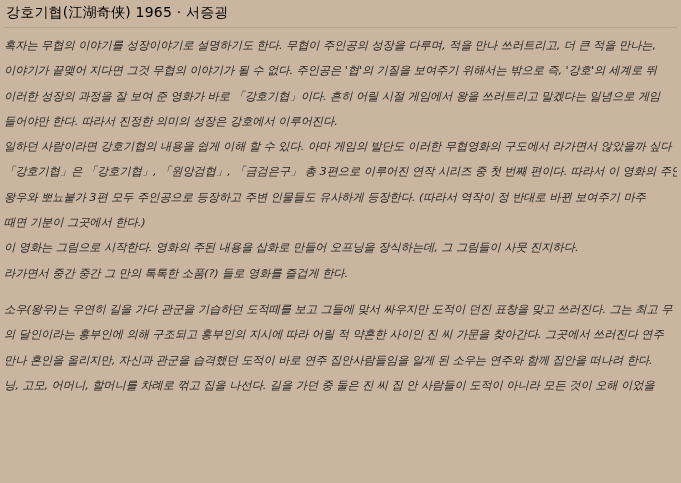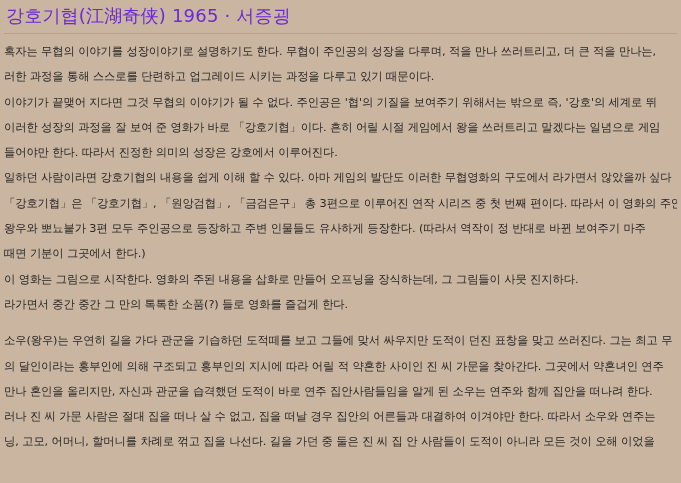--- a/index.html
+++ b/index.html
@@ -15,70 +15,69 @@
     overflow: hidden;
   }
   .page {
     position: relative;
     width: 681px;
     height: 483px;
     box-sizing: border-box;
     padding: 0 4px;
   }
   .title {
-    font-size: 18px;
-    color: #6d28d9;
+    font-size: 14px;
+    color: #000000;
     letter-spacing: 0.2px;
     padding: 4px 0 0 2px;
     white-space: nowrap;
   }
   .divider {
     height: 1px;
     background: #b7a28c;
     margin: 5px 0 9px 0;
   }
   .body-text {
     font-size: 11.3px;
     line-height: 1.62;
     color: #262626;
     letter-spacing: -0.1px;
   }
   .para {
     margin: 0 0 7px 0;
     white-space: nowrap;
     overflow: hidden;
+    font-style: italic;
   }
   .gap-lg {
     height: 11px;
   }
 </style>
 </head>
 <body>
 
 <div class="page">
 
   <div class="title">강호기협(江湖奇侠) 1965 · 서증굉</div>
   <div class="divider"></div>
 
   <div class="body-text">
     <p class="para">혹자는 무협의 이야기를 성장이야기로 설명하기도 한다. 무협이 주인공의 성장을 다루며, 적을 만나 쓰러트리고, 더 큰 적을 만나는,</p>
-    <p class="para">러한 과정을 통해 스스로를 단련하고 업그레이드 시키는 과정을 다루고 있기 때문이다.</p>
     <p class="para">이야기가 끝맺어 지다면 그것 무협의 이야기가 될 수 없다. 주인공은 '협'의 기질을 보여주기 위해서는 밖으로 즉, '강호'의 세계로 뛰</p>
     <p class="para">이러한 성장의 과정을 잘 보여 준 영화가 바로 「강호기협」이다. 흔히 어릴 시절 게임에서 왕을 쓰러트리고 말겠다는 일념으로 게임</p>
     <p class="para">들어야만 한다. 따라서 진정한 의미의 성장은 강호에서 이루어진다.</p>
     <p class="para">일하던 사람이라면 강호기협의 내용을 쉽게 이해 할 수 있다. 아마 게임의 발단도 이러한 무협영화의 구도에서 라가면서 않았을까 싶다</p>
     <p class="para">「강호기협」은 「강호기협」, 「원앙검협」, 「금검은구」 총 3편으로 이루어진 연작 시리즈 중 첫 번째 편이다. 따라서 이 영화의 주인공</p>
     <p class="para">왕우와 뽀뇨붙가 3편 모두 주인공으로 등장하고 주변 인물들도 유사하게 등장한다. (따라서 역작이 정 반대로 바뀐 보여주기 마주</p>
     <p class="para">때면 기분이 그곳에서 한다.)</p>
     <p class="para">이 영화는 그림으로 시작한다. 영화의 주된 내용을 삽화로 만들어 오프닝을 장식하는데, 그 그림들이 사뭇 진지하다.</p>
     <p class="para">라가면서 중간 중간 그 만의 톡톡한 소품(?) 들로 영화를 즐겁게 한다.</p>
 
     <div class="gap-lg"></div>
 
     <p class="para">소우(왕우)는 우연히 길을 가다 관군을 기습하던 도적떼를 보고 그들에 맞서 싸우지만 도적이 던진 표창을 맞고 쓰러진다. 그는 최고 무</p>
-    <p class="para">의 달인이라는 홍부인에 의해 구조되고 홍부인의 지시에 따라 어릴 적 약혼한 사이인 진 씨 가문을 찾아간다. 그곳에서 약혼녀인 연주</p>
+    <p class="para">의 달인이라는 홍부인에 의해 구조되고 홍부인의 지시에 따라 어릴 적 약혼한 사이인 진 씨 가문을 찾아간다. 그곳에서 쓰러진다 연주</p>
     <p class="para">만나 혼인을 올리지만, 자신과 관군을 습격했던 도적이 바로 연주 집안사람들임을 알게 된 소우는 연주와 함께 집안을 떠나려 한다.</p>
-    <p class="para">러나 진 씨 가문 사람은 절대 집을 떠나 살 수 없고, 집을 떠날 경우 집안의 어른들과 대결하여 이겨야만 한다. 따라서 소우와 연주는</p>
     <p class="para">닝, 고모, 어머니, 할머니를 차례로 꺾고 집을 나선다. 길을 가던 중 둘은 진 씨 집 안 사람들이 도적이 아니라 모든 것이 오해 이었을</p>
 
   </div>
 
 </div>
 
 </body></html>

